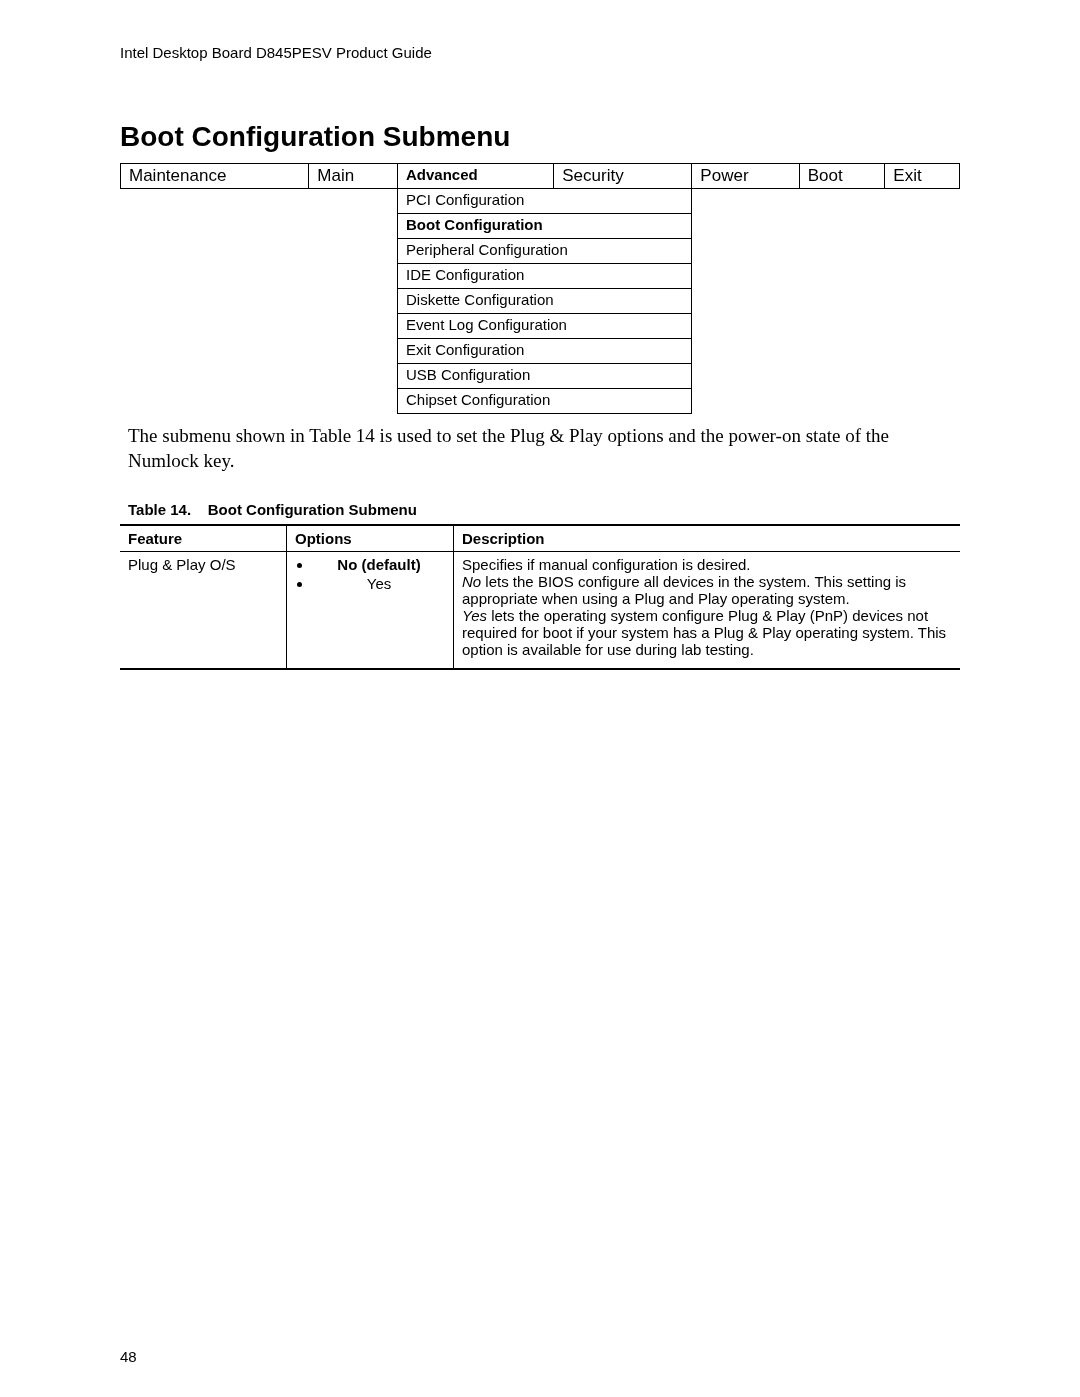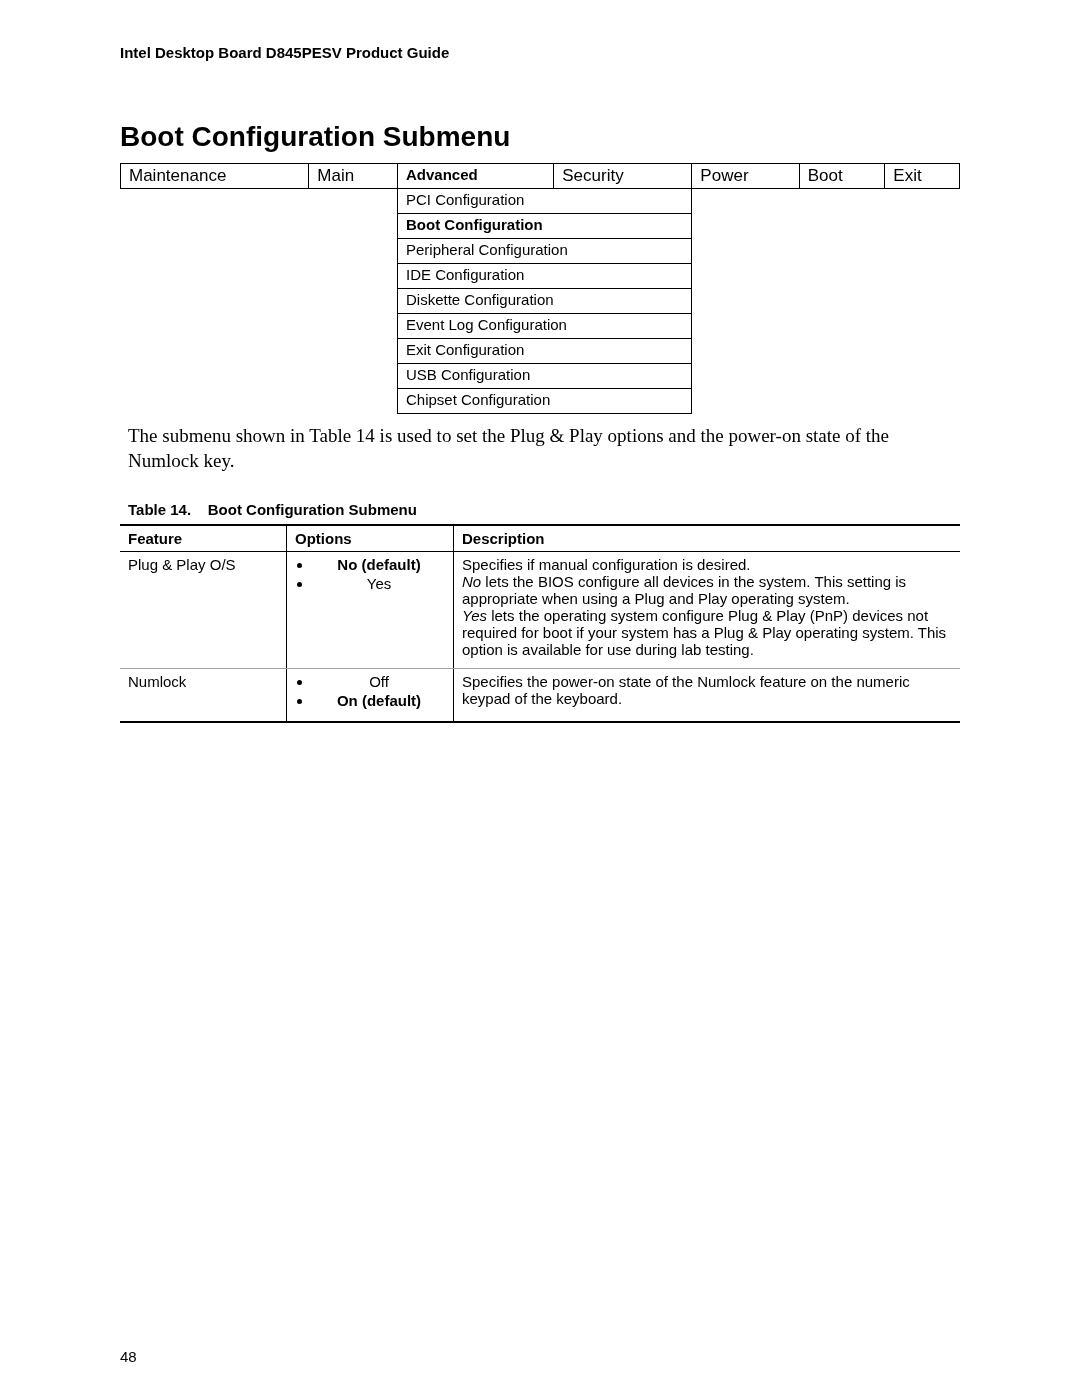--- a/index.html
+++ b/index.html
@@ -11,21 +11,21 @@
   }
   .page {
     width: 1080px;
     height: 1397px;
     position: relative;
     box-sizing: border-box;
     padding: 44px 120px 0 120px;
   }
   .doc-header {
     font-size: 15px;
-    font-weight: bold;
+    font-weight: normal;
     margin-bottom: 60px;
   }
   h1.section-title {
     font-size: 28px;
     font-weight: bold;
     margin: 0 0 10px 0;
   }
   
   table.nav {
     border-collapse: collapse;
@@ -74,21 +74,21 @@
   table.datatable td.col-opts {
     border-left: 1px solid #000;
     border-right: 1px solid #000;
     width: 150px;
   }
   table.datatable th.col-feat,
   table.datatable td.col-feat { width: 150px; }
   table.datatable td {
     vertical-align: top;
     padding: 4px 8px 10px 8px;
-    border-bottom: 1px solid #a3a3a3;
+    border-bottom: 6px solid #a3a3a3;
   }
   table.datatable tbody tr:last-child td { border-bottom: 2px solid #000; }
   ul.opts {
     margin: 0;
     padding-left: 18px;
     text-align: center;
   }
   ul.opts li { margin-bottom: 2px; }
   ul.opts li.bold { font-weight: bold; }
   .italic { font-style: italic; }
@@ -174,29 +174,17 @@
             <li class="bold">No (default)</li>
             <li>Yes</li>
           </ul>
         </td>
         <td>
           <span>Specifies if manual configuration is desired.</span><br>
           <span class="italic">No</span><span> lets the BIOS configure all devices in the system.  This setting is appropriate when using a Plug and Play operating system.</span><br>
           <span class="italic">Yes</span><span> lets the operating system configure Plug &amp; Play (PnP) devices not required for boot if your system has a Plug &amp; Play operating system.  This option is available for use during lab testing.</span>
         </td>
       </tr>
-      <tr>
-        <td class="col-feat">Numlock</td>
-        <td class="col-opts">
-          <ul class="opts">
-            <li>Off</li>
-            <li class="bold">On (default)</li>
-          </ul>
-        </td>
-        <td>
-          <span>Specifies the power-on state of the Numlock feature on the numeric keypad of the keyboard.</span>
-        </td>
-      </tr>
     </tbody>
   </table>
 
   <div class="page-number">48</div>
 </div>
 
 </body></html>

